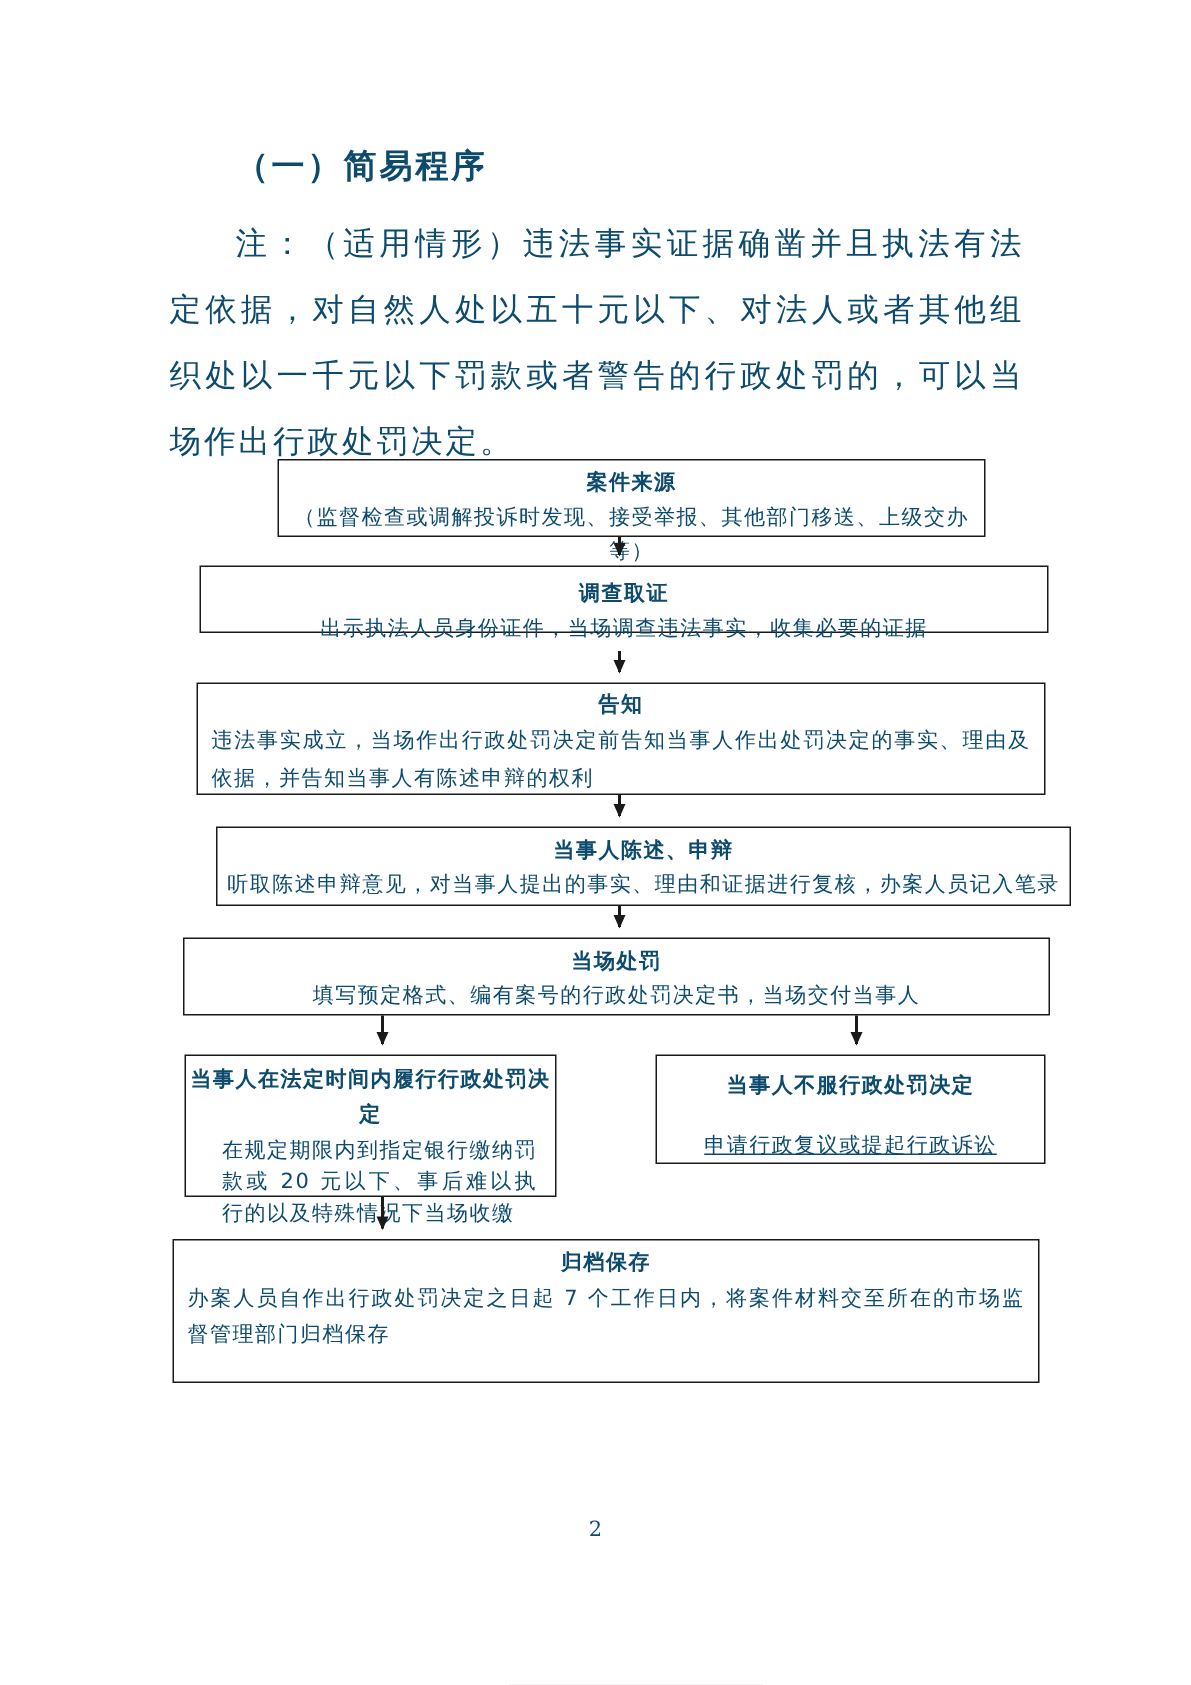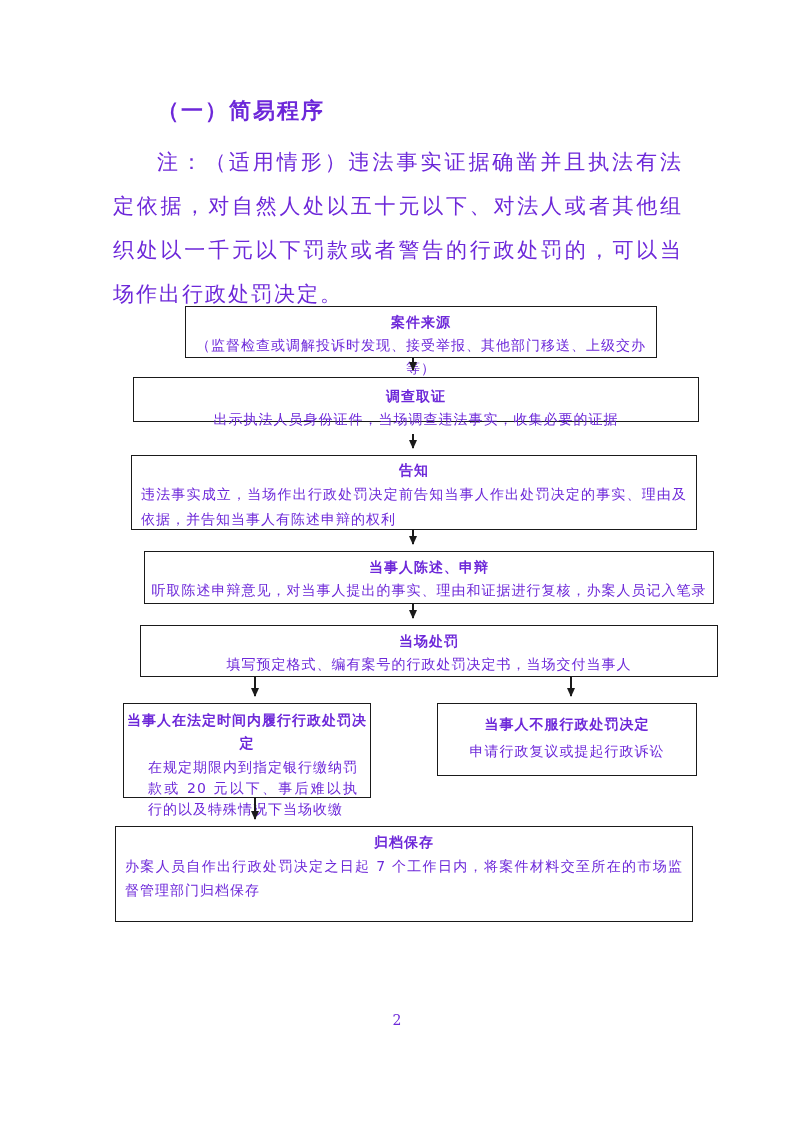--- a/index.html
+++ b/index.html
@@ -1,18 +1,18 @@
 <!DOCTYPE html>
 <html><head>
 <meta charset="utf-8">
 <style>
   html,body{margin:0;padding:0;background:#e9e9e9;}
   .page{
     position:relative;width:794px;height:1123px;margin:0 auto;
-    background:#ffffff;color:#6d28d9;overflow:hidden;
+    background:#ffffff;color:#0c4a6e;overflow:hidden;
     font-family:"DejaVu Sans", sans-serif;
   }
   
   .doc-heading{
     position:absolute;left:113px;top:96px;width:568px;
     font-family:"DejaVu Serif", serif;
     font-size:22px;font-weight:bold;letter-spacing:2px;
     text-indent:44px;white-space:nowrap;
   }
   .doc-note{
@@ -28,25 +28,25 @@
     font-size:14px;line-height:23px;letter-spacing:1px;
   }
   .fc-title{font-weight:bold;text-align:center;}
   .fc-body{text-align:center;}
   .fc-body.left{text-align:justify;}
   .b1{left:137px;top:306px;width:472px;height:52px;padding-top:4px;margin-left:48px;}
   .b2{left:133px;top:377px;width:566px;height:45px;padding-top:7px;}
   .b3{left:131px;top:455px;width:566px;height:75px;padding-top:3px;}
   .b3 .fc-body{padding:0 9px;line-height:25px;}
   .b4{left:144px;top:551px;width:570px;height:53px;padding-top:4px;}
-  .b5{left:122px;top:625px;width:578px;height:52px;padding-top:4px;margin-left:18px;}
+  .b5{left:122px;top:625px;width:578px;height:52px;padding-top:4px;}
   .bl{left:123px;top:703px;width:248px;height:95px;padding-top:5px;}
   .bl .fc-body{padding:2px 12px 0 24px;line-height:21px;}
   .br{left:437px;top:703px;width:260px;height:73px;padding-top:9px;}
-  .br .fc-body{margin-top:4px;}
+  .br .fc-body{margin-top:17px;text-decoration:underline;}
   .bf{left:115px;top:826px;width:578px;height:96px;padding-top:4px;}
   .bf .fc-body{padding:0 9px;line-height:24px;}
   
   .arrow{position:absolute;width:1.5px;background:#1a1a1a;}
   .arrow::after{
     content:"";position:absolute;bottom:-1px;left:50%;
     transform:translateX(-50%);
     border-left:4.5px solid transparent;border-right:4.5px solid transparent;
     border-top:9px solid #1a1a1a;
   }

